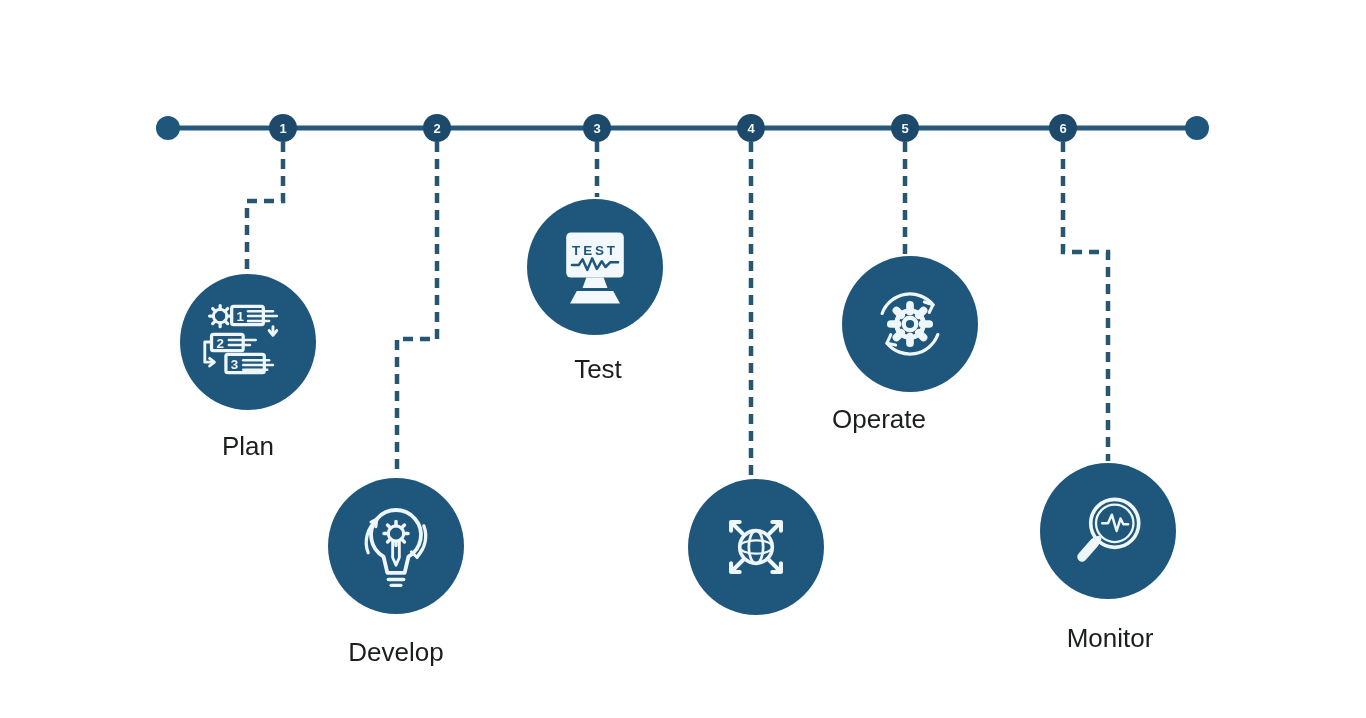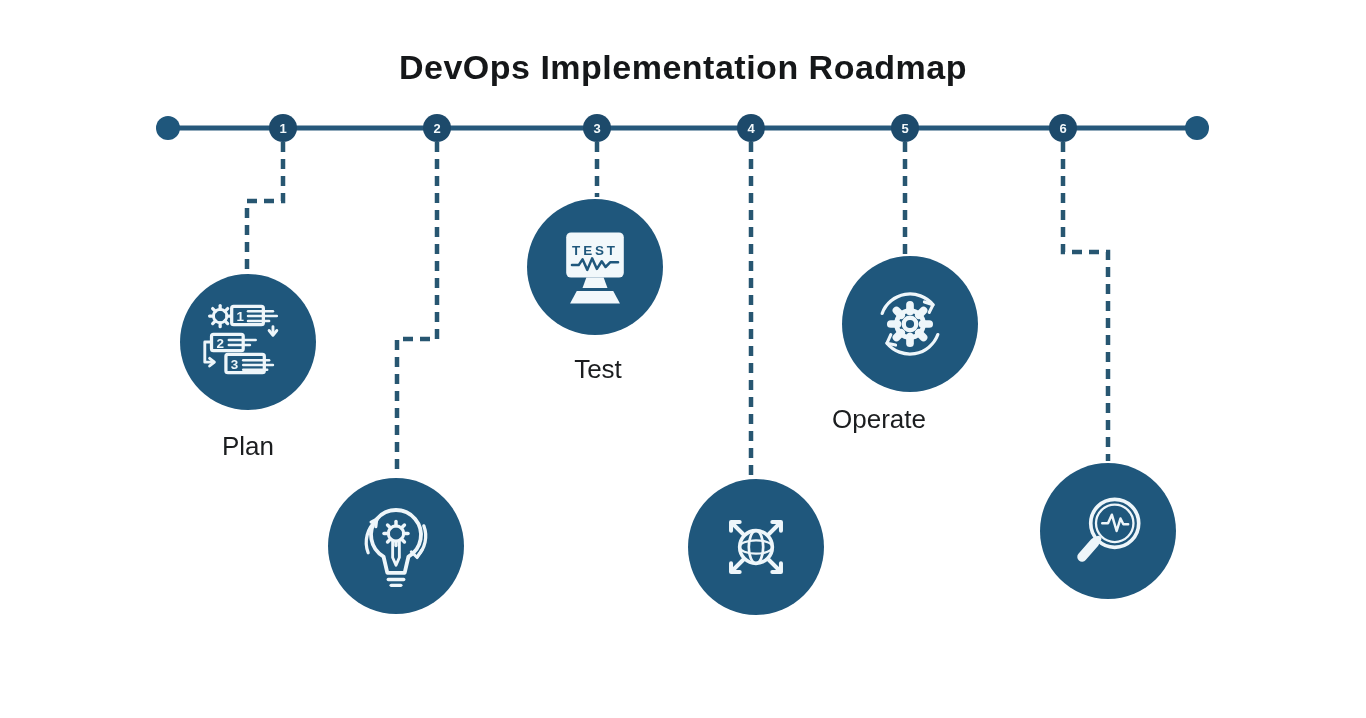--- a/index.html
+++ b/index.html
@@ -71,21 +71,20 @@
   .l-deploy{left:646px;top:637px;}
   .l-operate{left:769px;top:404px;}
   .l-monitor{left:1000px;top:623px;}
   .stage-icon{width:96px;height:96px;display:block;}
 </style>
 </head>
 <body>
 
 <div class="canvas">
 
-  <div class="title">DevOps Implementation Roadmap</div>
 
   <svg class="lines-svg" viewBox="0 0 1366 718" xmlns="http://www.w3.org/2000/svg">
 
     <line x1="168" y1="128" x2="1197" y2="128" stroke="#26587b" stroke-width="5"></line>
     <circle cx="168" cy="128" r="12" fill="#1f577c"></circle>
     <circle cx="1197" cy="128" r="12" fill="#1f577c"></circle>
 
     <g stroke="#275671" stroke-width="4.5" fill="none" stroke-dasharray="10 7">
       <path d="M283 142 V201 H247 V272"></path>
       <path d="M437 142 V339 H397 V476"></path>
@@ -187,20 +186,21 @@
 
         <path d="M46.5 45 V62 L50 70 L53.5 62 V45" stroke-width="3"></path>
 
         <path d="M21 57 A30 30 0 0 1 30 23" stroke-width="3.4"></path>
         <polyline points="24,25 30,22 29,30" stroke-width="3.2"></polyline>
         <path d="M79 29 A30 30 0 0 1 72 61" stroke-width="3.4"></path>
         <polyline points="66,56 72,62 77,54" stroke-width="3.2"></polyline>
       </g>
     </svg>
   </div>
+  <div class="stage-label l-develop">Develop</div>
 
   <div class="stage-circle c-test">
     <svg class="stage-icon" viewBox="0 0 100 100">
       <rect x="20" y="14" width="60" height="47" rx="5" fill="#f2f8fb"></rect>
       <polygon points="41,61 59,61 63,72 37,72" fill="#f2f8fb"></polygon>
       <polygon points="31,75 69,75 76,88 24,88" fill="#f2f8fb"></polygon>
       <text x="50" y="37" fill="#1f577c" font-family="Liberation Sans, DejaVu Sans, sans-serif" font-size="14" font-weight="700" letter-spacing="3" text-anchor="middle">TEST</text>
       <polyline points="26,48 33,48 37,42 42,53 47,41 52,52 57,44 61,50 66,45 74,45" fill="none" stroke="#1f577c" stroke-width="2.6" stroke-linecap="round" stroke-linejoin="round"></polyline>
     </svg>
   </div>
@@ -254,14 +254,15 @@
     <svg class="stage-icon" viewBox="0 0 100 100">
       <g stroke="#eef6fa" fill="none" stroke-linecap="round" stroke-linejoin="round">
         <circle cx="57" cy="42" r="25" stroke-width="3.8"></circle>
         <circle cx="57" cy="42" r="19.5" stroke-width="2.4"></circle>
         <polyline points="44,42 50,42 54,33 59,50 63,37 66,43 71,43" stroke-width="2.6"></polyline>
         <line x1="40" y1="58" x2="36" y2="62" stroke-width="6"></line>
         <line x1="36" y1="62" x2="23" y2="77" stroke-width="10"></line>
       </g>
     </svg>
   </div>
+  <div class="stage-label l-monitor">Monitor</div>
 
 </div>
 
 </body></html>

